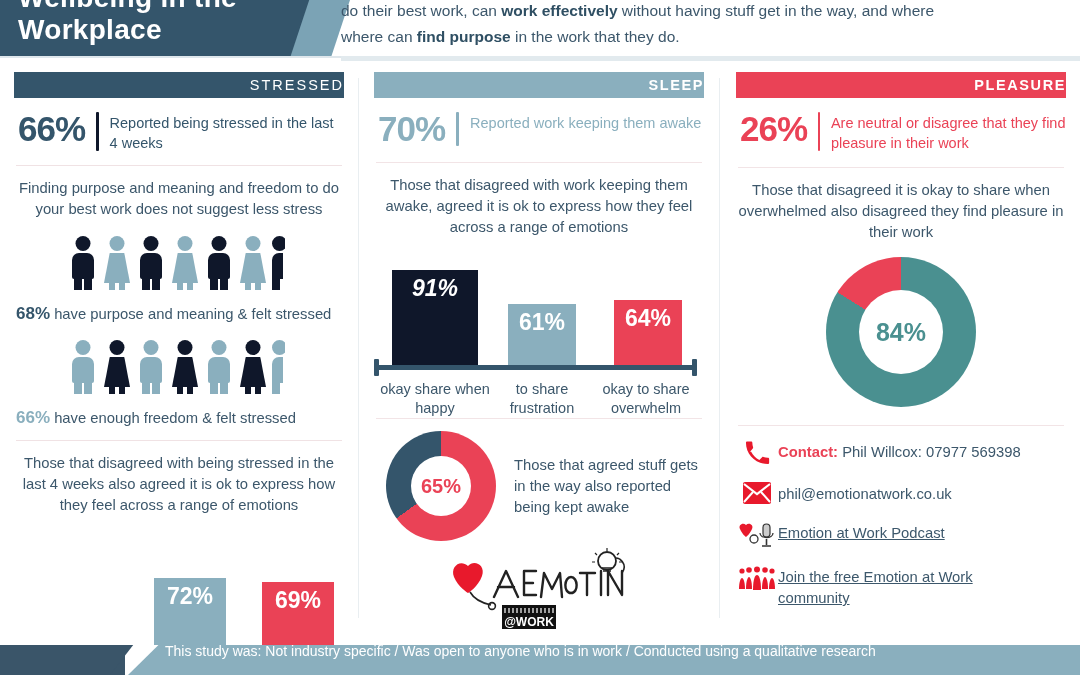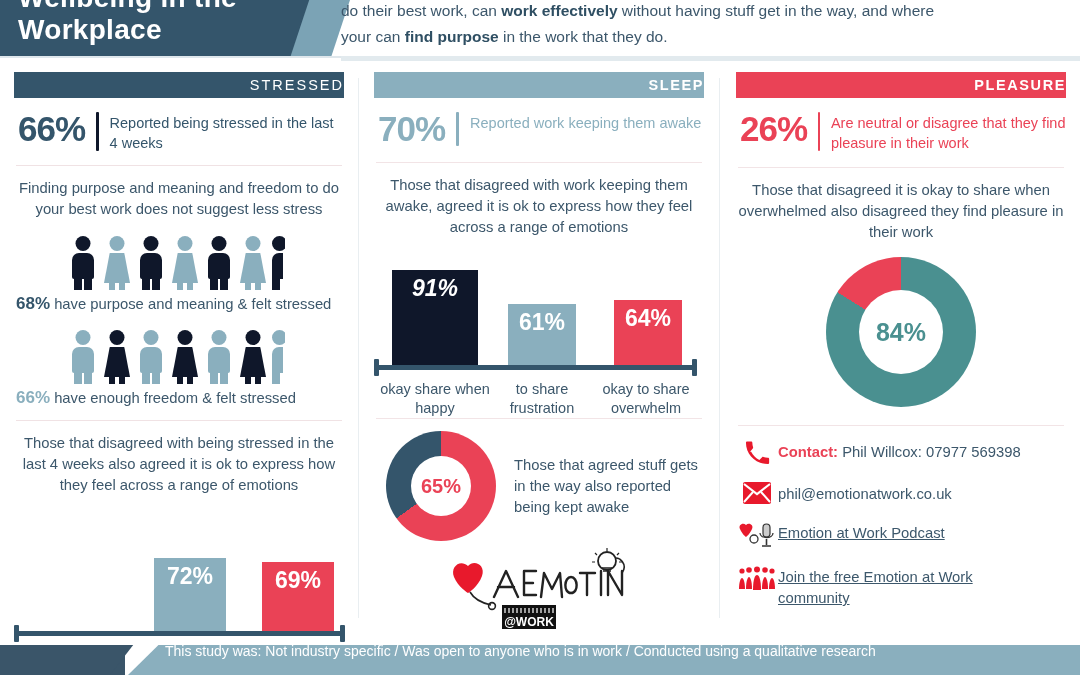--- a/index.html
+++ b/index.html
@@ -76,21 +76,21 @@
   .fig .head{position:absolute;left:50%;transform:translateX(-50%);top:0;width:15px;height:15px;border-radius:50%;}
   .fig .body{position:absolute;left:50%;transform:translateX(-50%);top:17px;width:22px;height:26px;border-radius:7px 7px 2px 2px;}
   .fig .legL,.fig .legR{position:absolute;top:36px;width:8px;height:18px;}
   .fig .legL{left:calc(50% - 9px);} .fig .legR{left:calc(50% + 1px);}
   .fig.f .body{width:26px;height:30px;clip-path:polygon(22% 0,78% 0,100% 100%,0 100%);border-radius:6px 6px 0 0;}
   .fig.f .legL,.fig.f .legR{top:40px;height:14px;width:6px;}
   .fig.f .legL{left:calc(50% - 8px);} .fig.f .legR{left:calc(50% + 2px);}
   .fig.half{overflow:hidden;width:13px;}
   .fig.half .head,.fig.half .body,.fig.half .legL,.fig.half .legR{left:0;transform:none;}
   .fig.half .body{width:11px;border-radius:7px 0 0 2px;}
-  .people-label{font-size:14.8px;line-height:20px;margin-top:2px;padding-left:2px;}
+  .people-label{font-size:14.8px;line-height:20px;margin-top:12px;padding-left:2px;}
   .people-label .pct{font-weight:bold;font-size:17px;}
 
   
   .chart{position:relative;margin-top:16px;height:142px;}
   .bar{position:absolute;bottom:22px;text-align:center;color:#fff;font-weight:bold;font-size:23px;}
   .bar span{display:block;padding-top:5px;}
   .axis{position:absolute;left:0;bottom:18px;height:5px;background:#34556b;border-radius:1px;}
   .axis-cap{position:absolute;bottom:12px;width:5px;height:17px;background:#34556b;border-radius:1px;}
   .xlab{position:absolute;bottom:-30px;font-size:14.5px;line-height:19px;color:#3c576b;text-align:center;}
 
@@ -123,21 +123,21 @@
 
 <div class="page">
 
   <div class="header">
     <div class="hdr-navy"></div>
     <div class="hdr-navy-slant"></div>
     <div class="hdr-steel"></div>
     <div class="hdr-title">Wellbeing in the Workplace</div>
     <div class="hdr-text">
       <div><span>do their best work, can </span><b>work effectively</b><span> without having stuff get in the way, and where</span></div>
-      <div><span>your can </span><b>find purpose</b><span> in the work that they do.</span></div>
+      <div><span>where can </span><b>find purpose</b><span> in the work that they do.</span></div>
     </div>
     <div class="hdr-underline"></div>
     <div class="hdr-underline2"></div>
   </div>
 
   <div class="vrule vrule-1"></div>
   <div class="vrule vrule-2"></div>
 
   <div class="col col-a">
 

